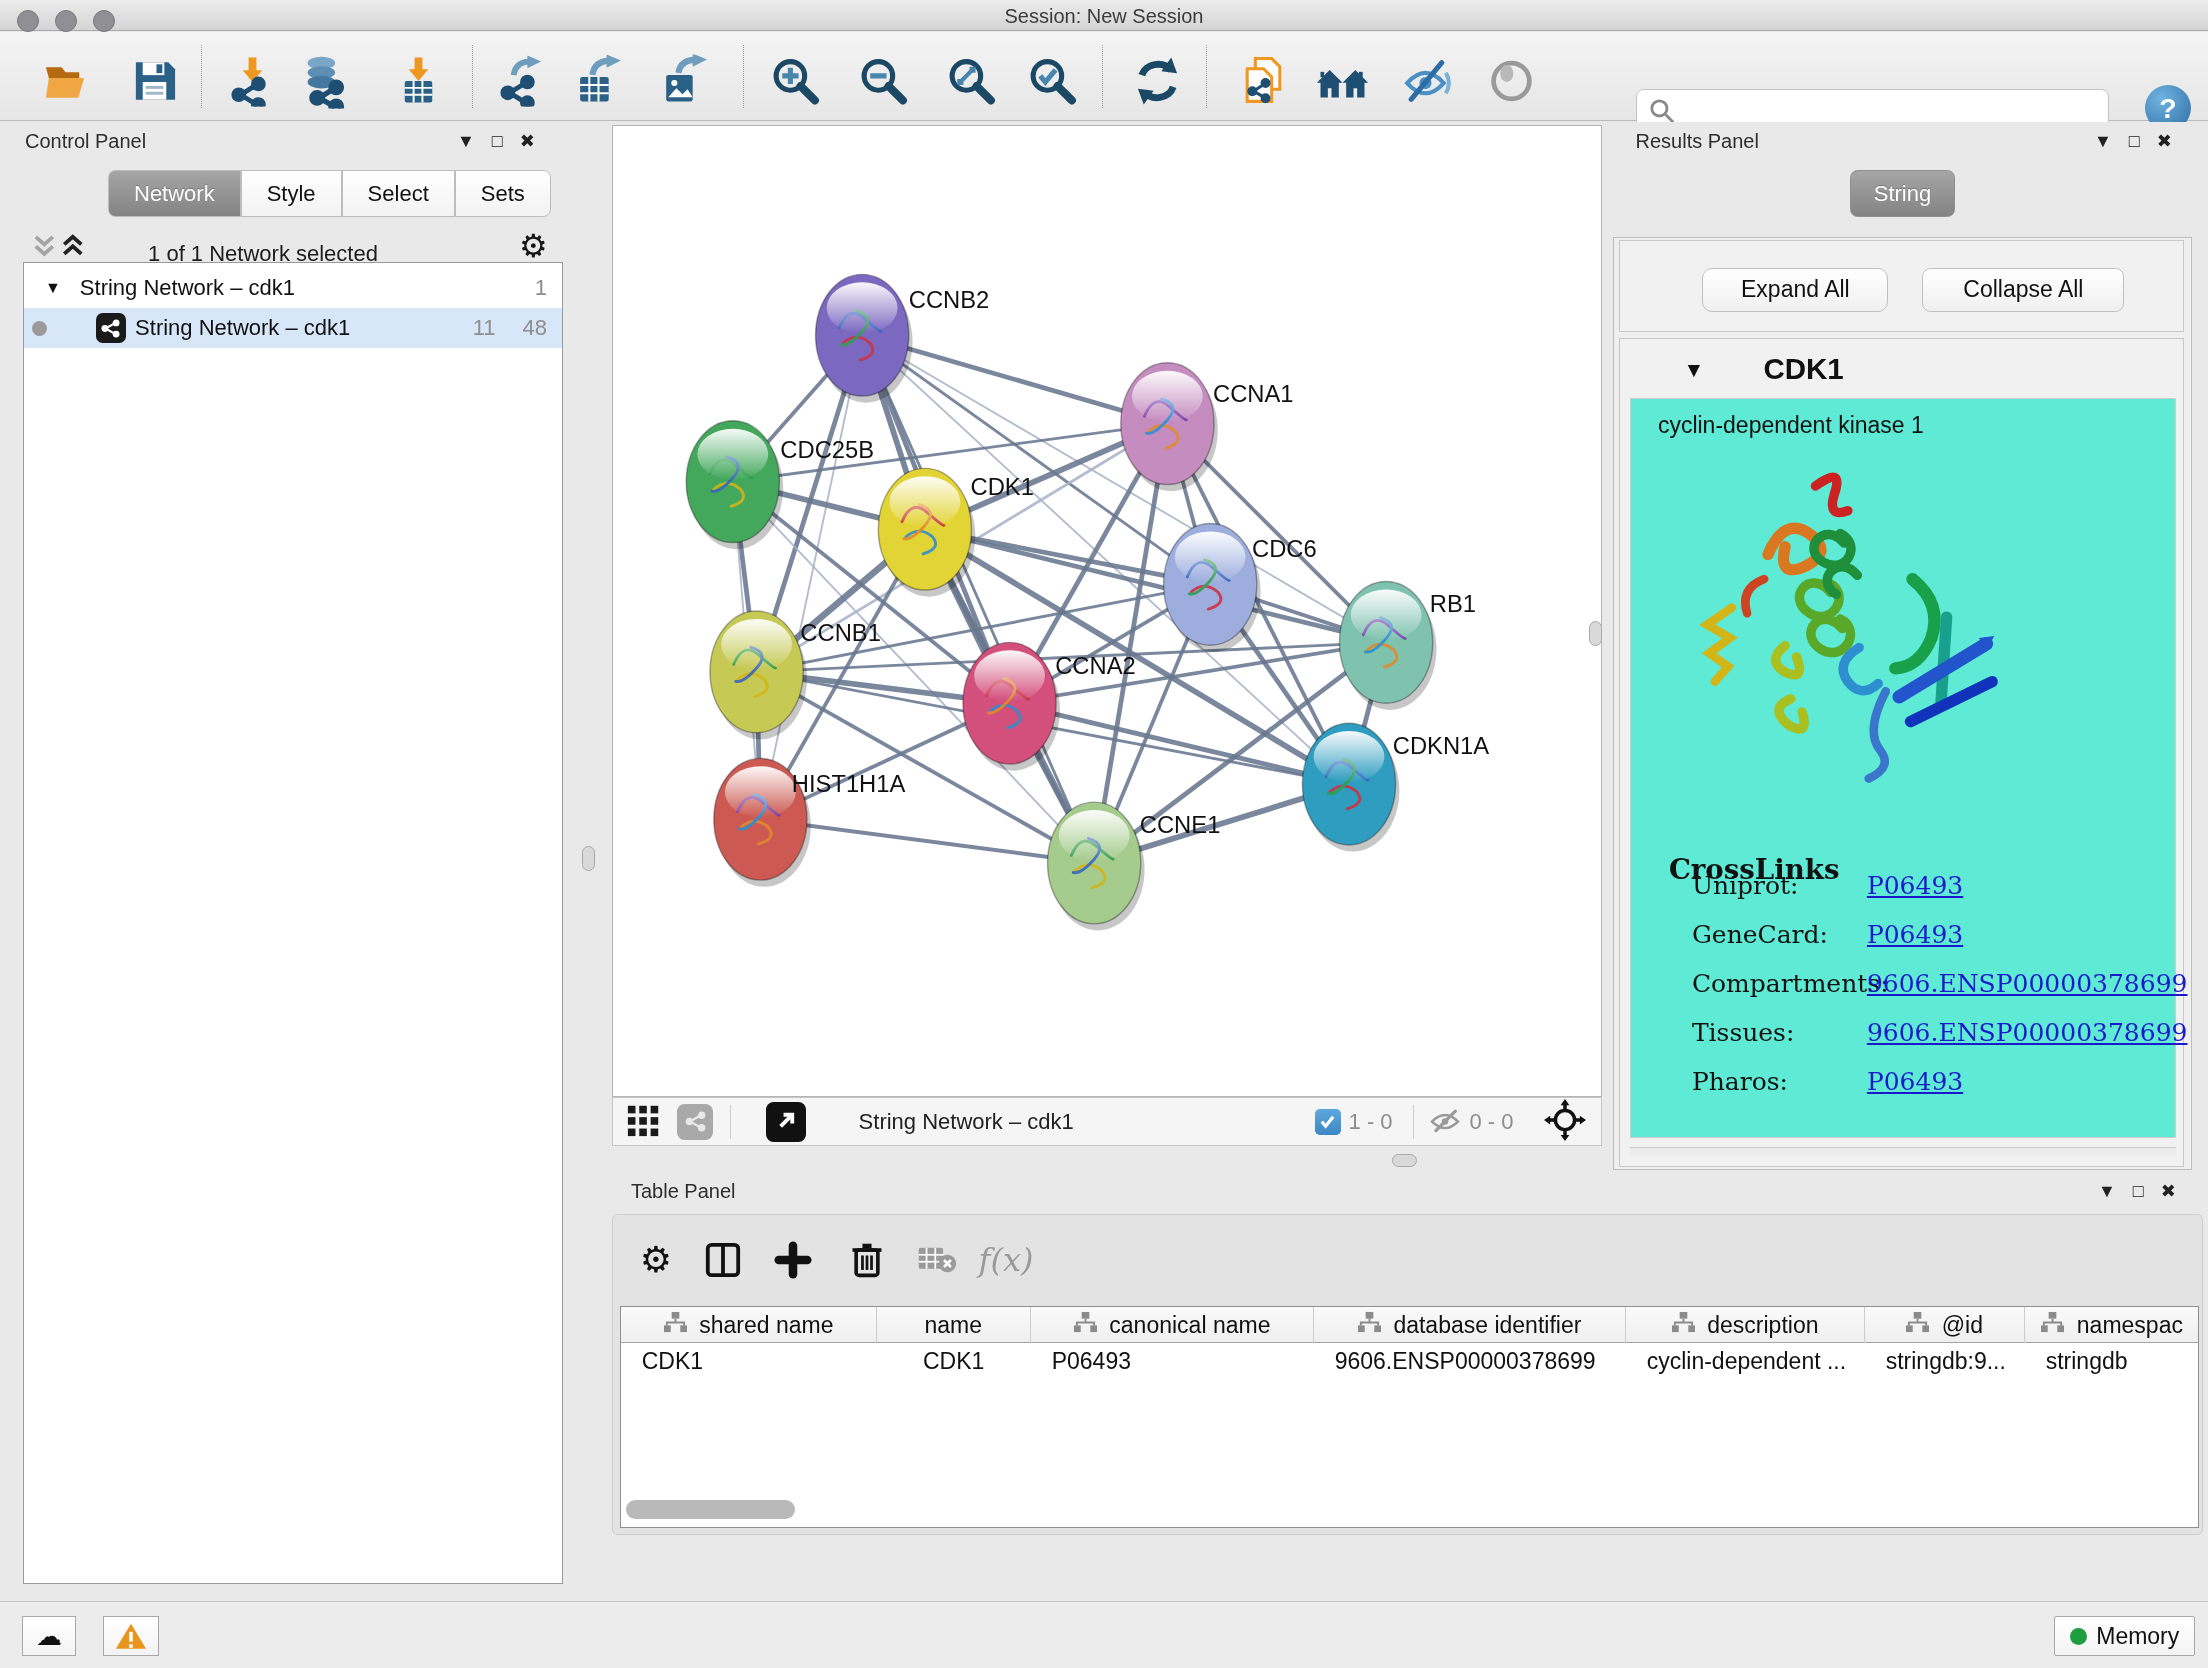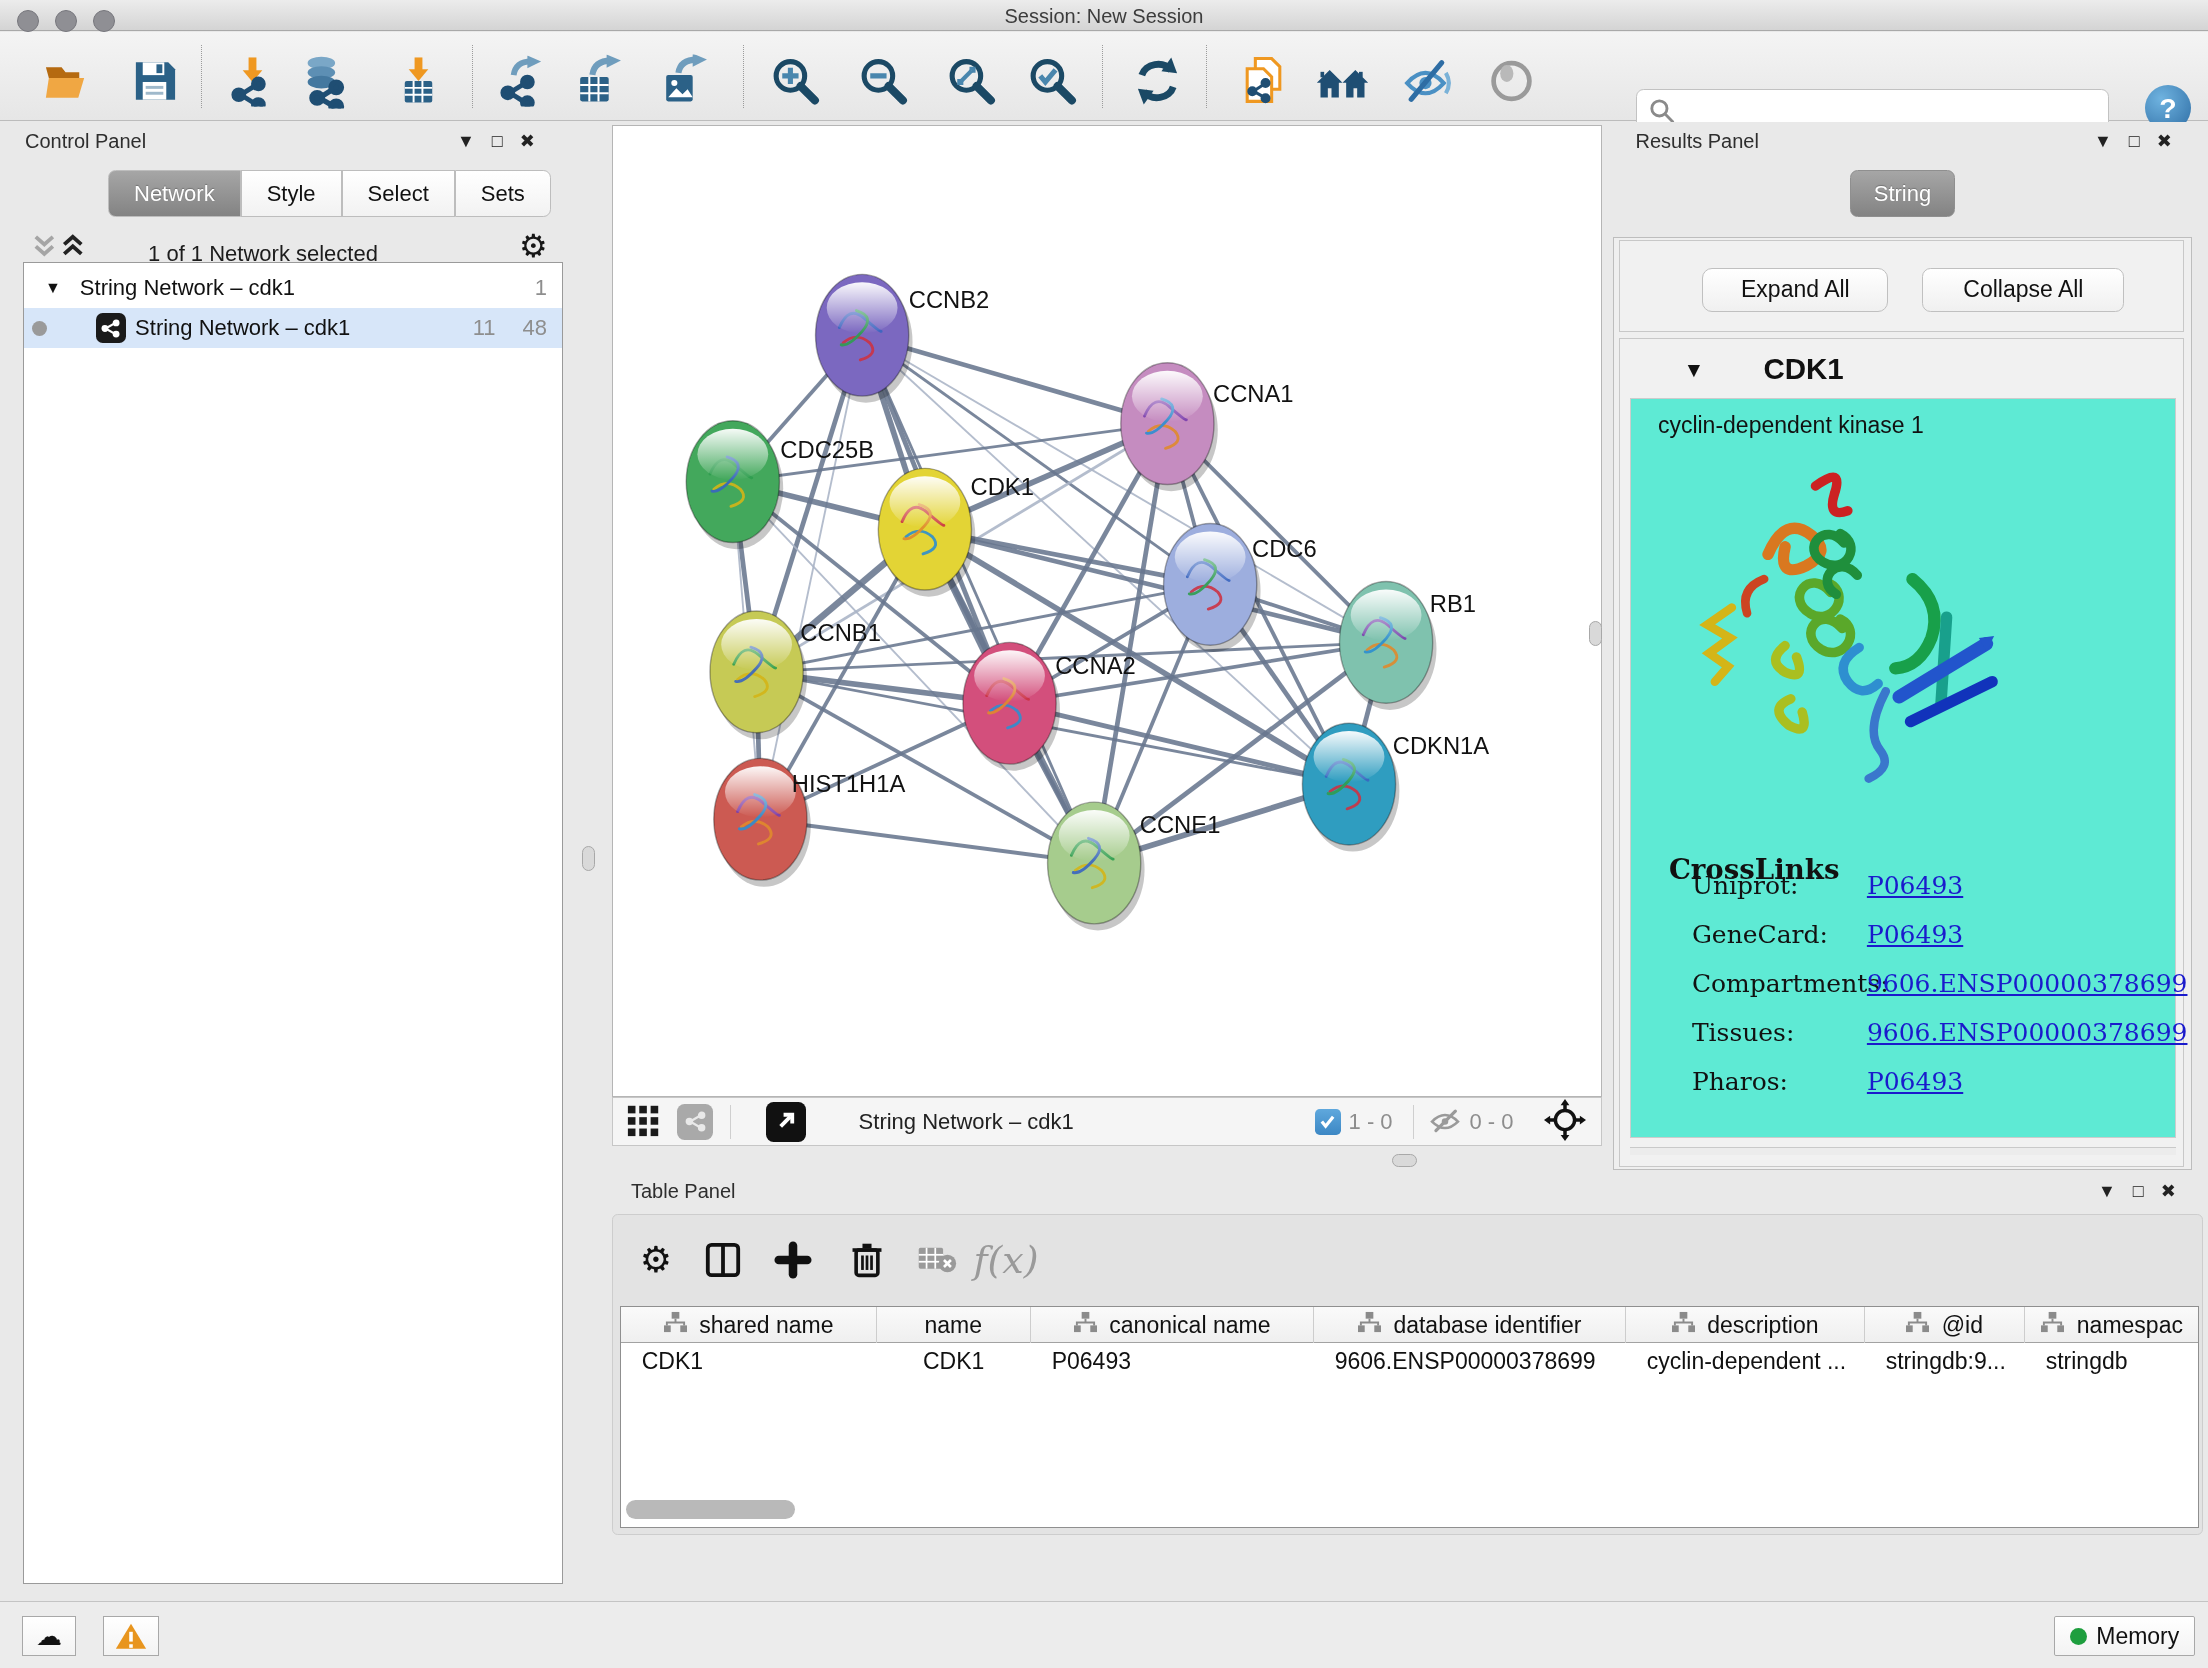--- a/index.html
+++ b/index.html
@@ -754,21 +754,21 @@
             <g stroke="#fff" stroke-width="2">
               <line x1="2" y1="12" x2="30" y2="12"></line>
               <line x1="2" y1="20" x2="30" y2="20"></line>
               <line x1="11" y1="4" x2="11" y2="28"></line>
               <line x1="21" y1="4" x2="21" y2="28"></line>
             </g>
             <circle cx="35" cy="22" r="10" fill="#9a9a9a"></circle>
             <path d="M31,18 l8,8 m0,-8 l-8,8" stroke="#fff" stroke-width="3"></path>
           </svg>
       </span>
-      <span class="tp-icon" style="left:371px;font-size:38px;color:#9a9a9a;font-family:'DejaVu Serif',serif;font-style:italic">f(x)</span>
+      <span class="tp-icon" style="left:371px;font-size:32px;color:#9a9a9a;font-family:'DejaVu Serif',serif;font-style:italic">f(x)</span>
       <div id="tbl">
         <div id="thead-row">
             <div class="th" style="width: 256px;">
               <span><svg width="25" height="23" viewBox="0 0 26 24">
                   <g fill="#8b8b8b">
                     <rect x="9" y="1" width="8" height="7"></rect>
                     <rect x="1" y="15" width="7" height="7"></rect>
                     <rect x="18" y="15" width="7" height="7"></rect>
                   </g>
                   <g stroke="#8b8b8b" stroke-width="2" fill="none">

